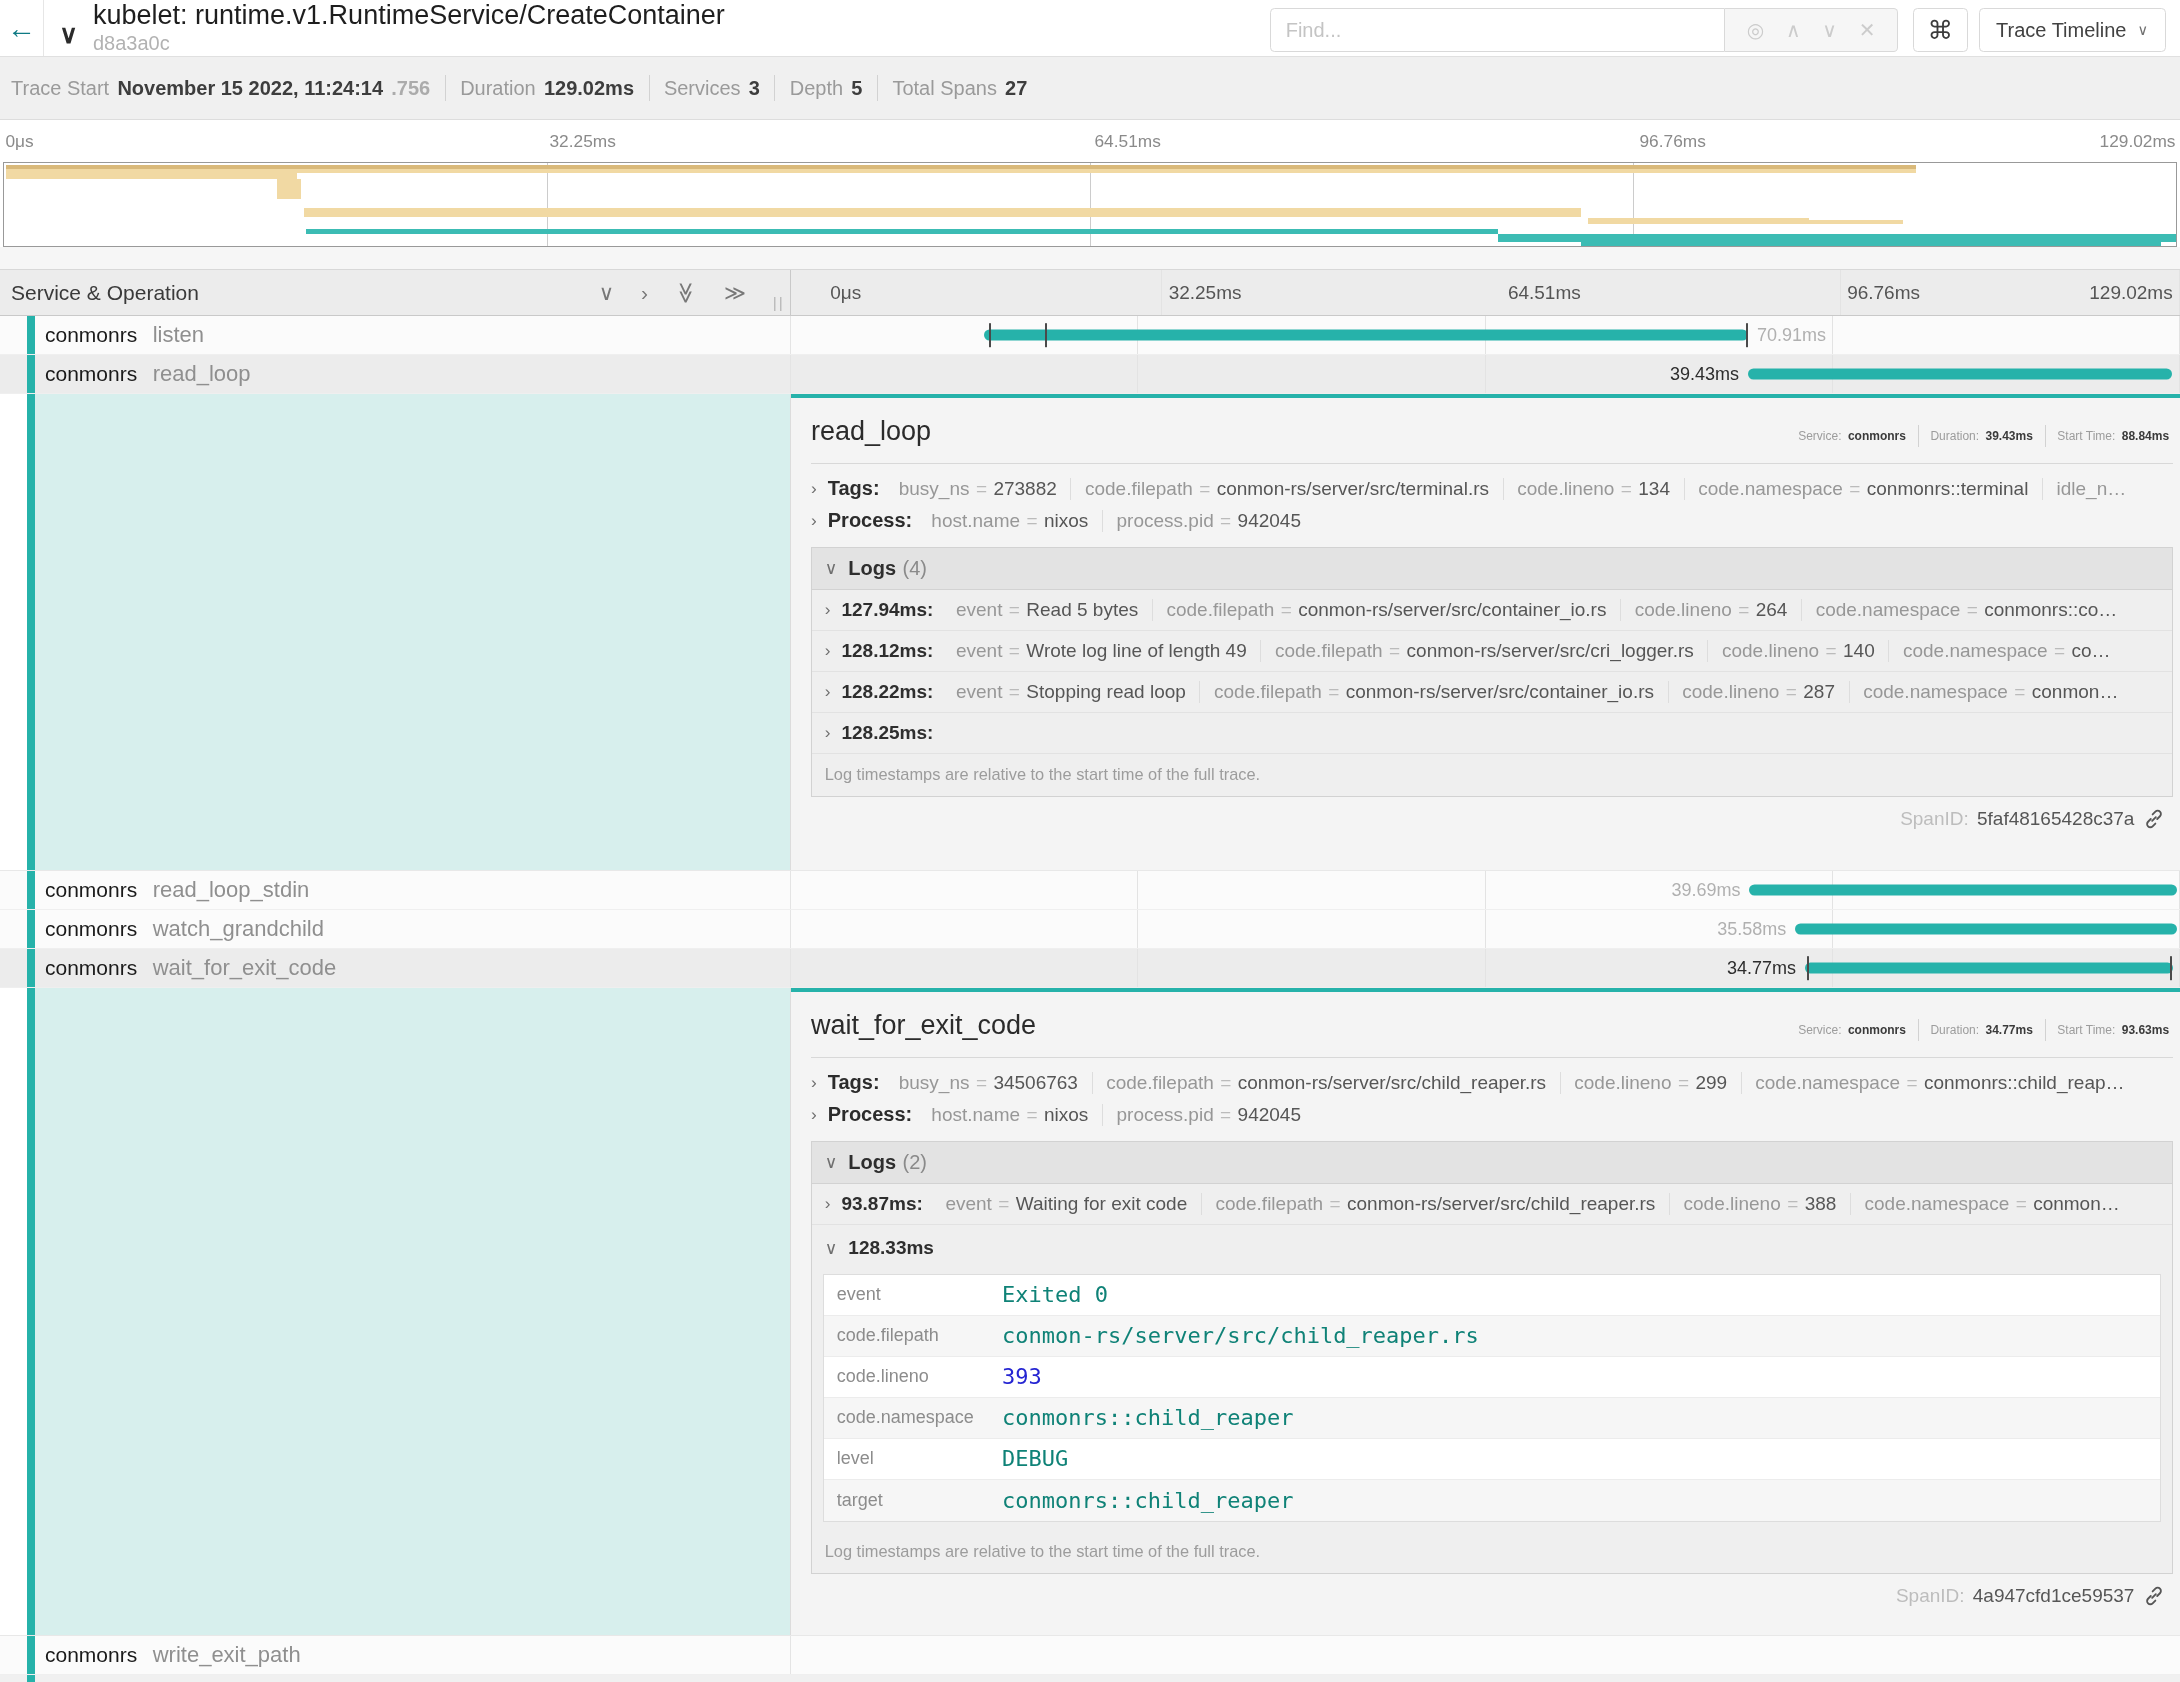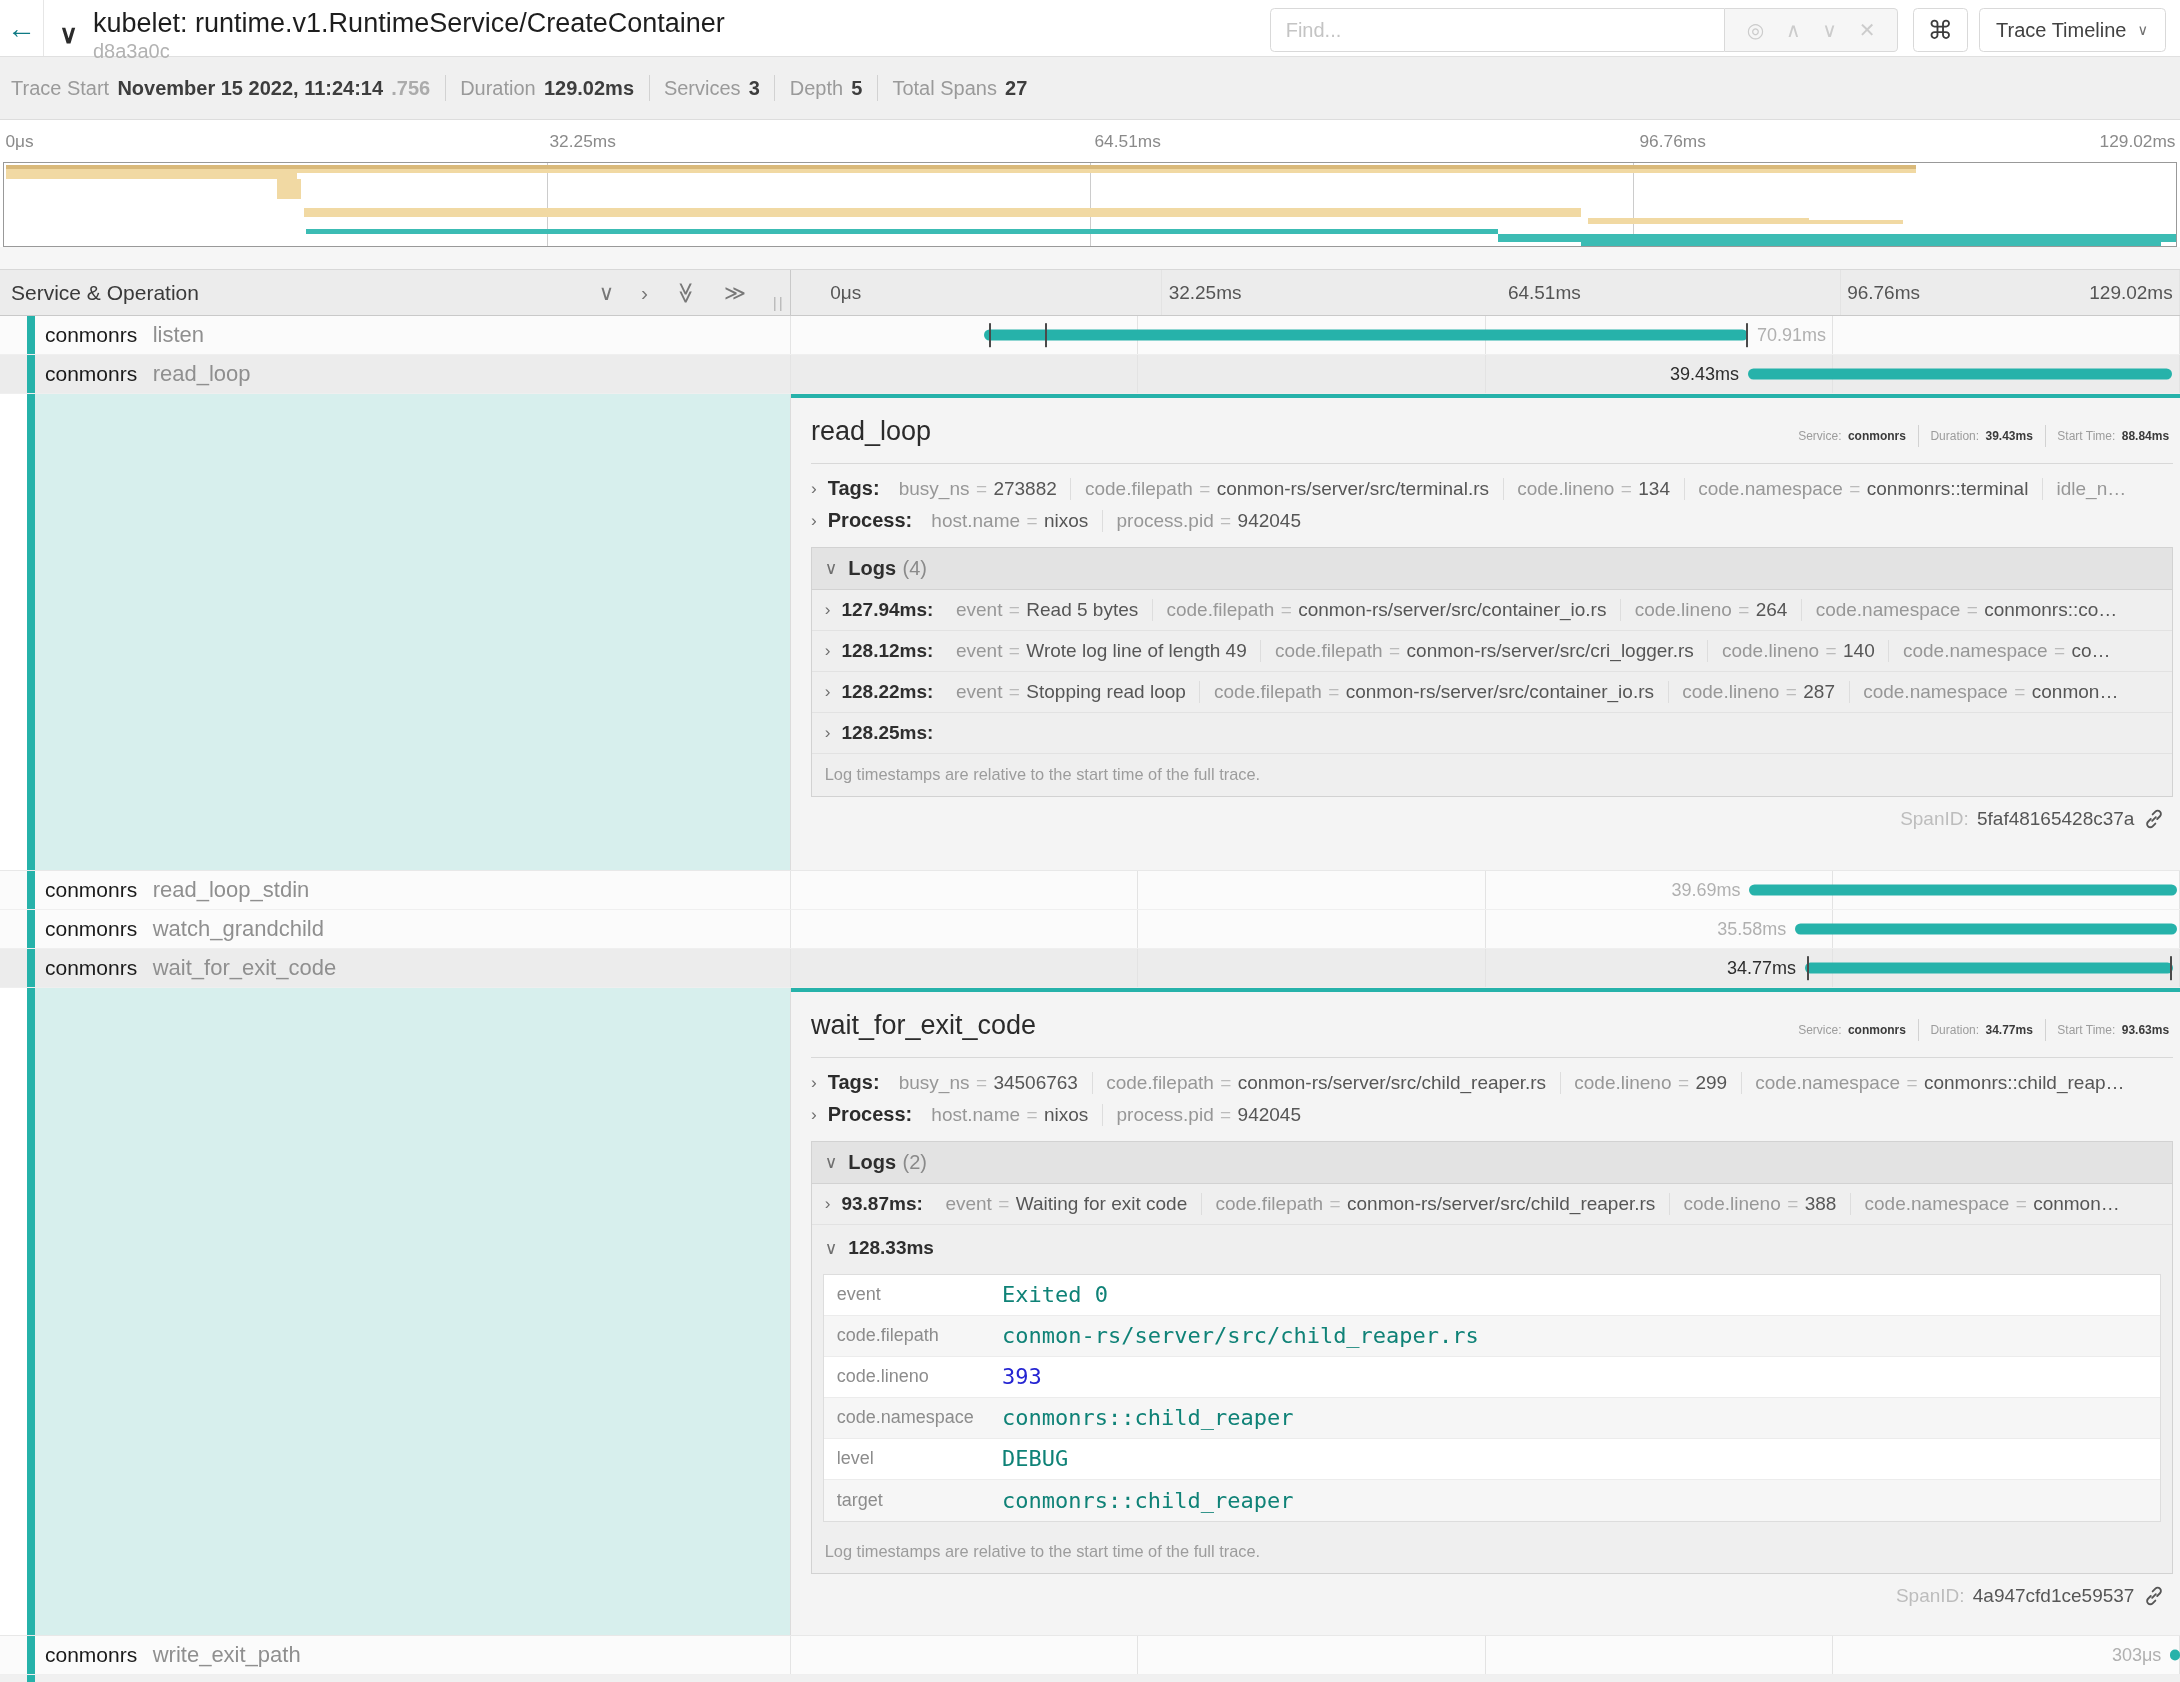--- a/index.html
+++ b/index.html
@@ -8,21 +8,21 @@
     width:2180px; height:1683px; overflow:hidden; position:relative;
     font-family:"Liberation Sans", sans-serif; color:#333;
     --teal:#26b2aa; --tint:#d7efed; --tan:#f1d9a3; --tan-dark:#d9b97a; --teal-mini:#3cbcb4;
   }
   
   .topbar { height:57px; display:flex; align-items:stretch; background:#fff; border-bottom:0.9px solid #e0e0e0; }
   .back-btn { width:44px; display:flex; align-items:center; justify-content:center;
     border-right:0.9px solid #e6e6e6; font-size:29px; color:#0e7a84; cursor:pointer; }
   .collapser { width:49px; display:flex; align-items:center; justify-content:center;
     font-size:25.5px; font-weight:700; color:#2b2b2b; padding-top:11px; cursor:pointer; }
-  .title-wrap { padding-top:8px; }
+  .title-wrap { padding-top:0; }
   .trace-title { font-size:27px; color:#1e1e1e; line-height:31px; }
   .trace-sub { font-size:20px; color:#b2b2b2; margin-top:0.9px; }
   .topbar-right { margin-left:auto; display:flex; align-items:flex-start; padding-top:8.2px; }
   .find-group { display:flex; height:44px; }
   .find-input { width:455px; height:44px; border:0.9px solid #d9d9d9; border-radius:4.5px 0 0 4.5px;
     padding-left:14.5px; font-size:20px; color:#444; outline:none; font-family:"Liberation Sans",sans-serif; }
   .find-input::placeholder { color:#c4c4c4; }
   .find-ext { width:173px; background:#f6f6f6; border:0.9px solid #d9d9d9; border-left:0;
     border-radius:0 4.5px 4.5px 0; display:flex; align-items:center; justify-content:space-evenly;
     color:#ccc; font-size:20px; }
@@ -474,23 +474,19 @@
       </div>
     </div>
   </div>
 
   <div class="span-row">
     <div class="row-left">
         <div class="accent"></div>
       <span class="svc">conmonrs</span>
       <span class="op">write_exit_path</span>
     </div>
-    <div class="row-right gridded">
-        <div class="bar" style="left: 99.3%; width: 0.7%;"></div>
-        <span class="bar-label lab-gray" style="right: calc(0.7% + 9px);">303μs</span>
-      </div>
   </div>
 
   <div class="sliver">
     <div class="accent"></div>
   </div>
 </div>
 
 
 </body></html>

